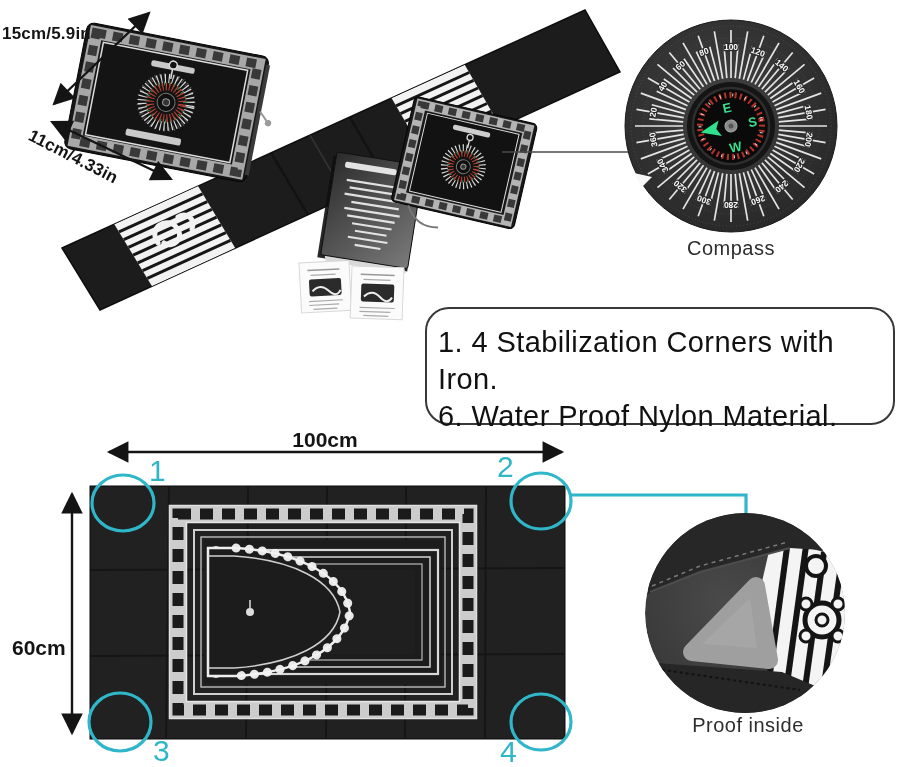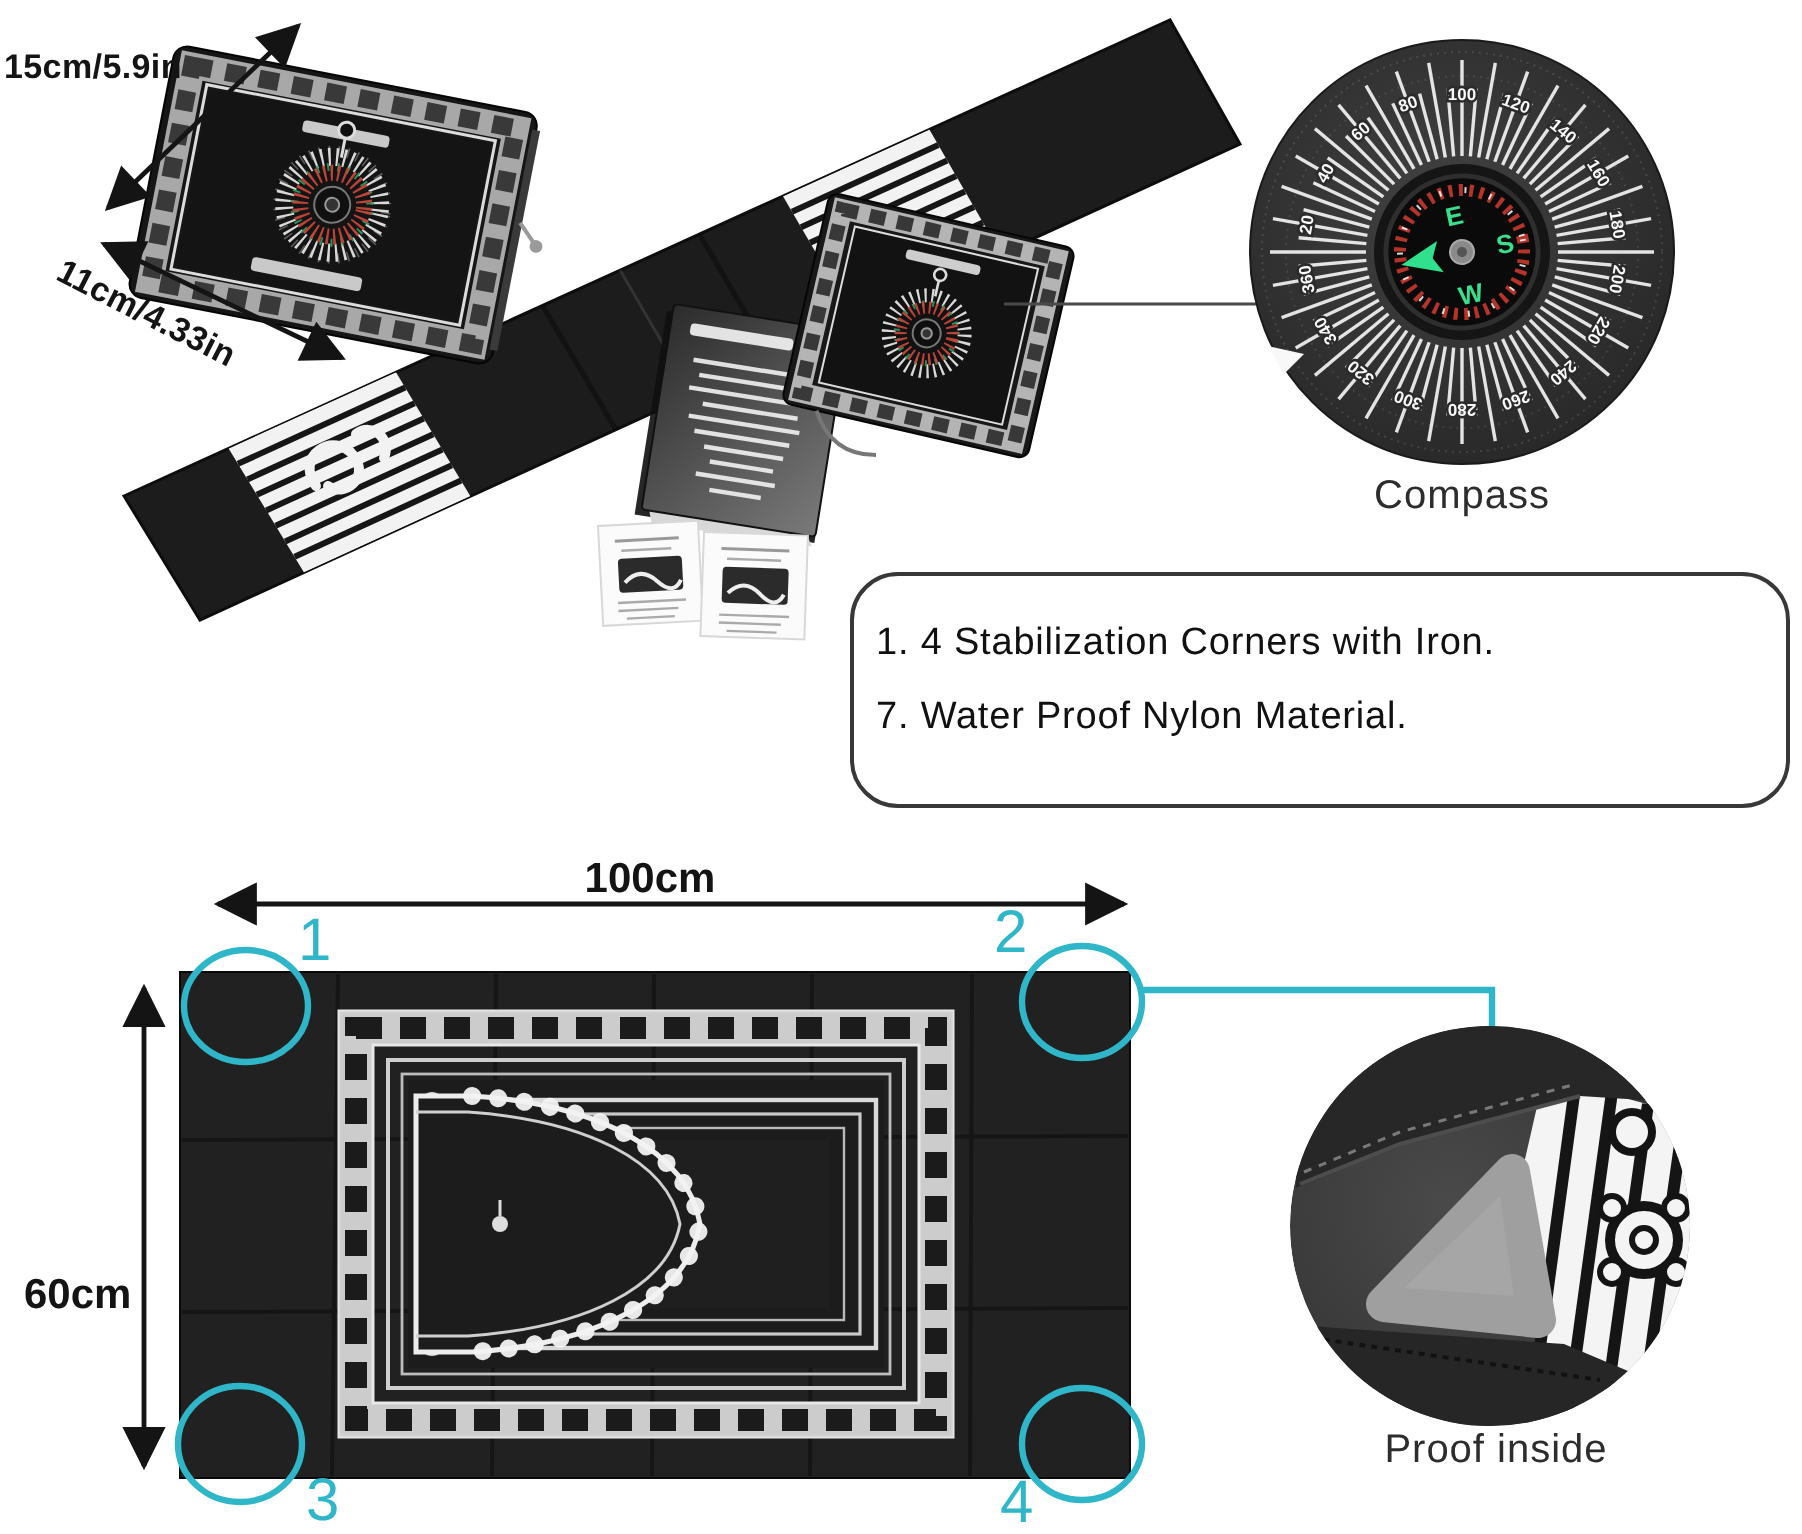--- a/index.html
+++ b/index.html
@@ -6,23 +6,23 @@
   .stage{position:relative;width:901px;height:767px;background:#ffffff;overflow:hidden;
          font-family:"Liberation Sans",sans-serif;}
   svg{position:absolute;left:0;top:0;}
   .t{position:absolute;color:#141414;white-space:nowrap;}
   .dim-bold{font-size:17px;font-weight:bold;letter-spacing:0.2px;}
   .dim-plain{font-size:21px;font-weight:700;}
   .rot27{transform:rotate(27deg);transform-origin:0 0;}
   .cx{transform:translateX(-50%);}
   .callout-label{font-size:20px;font-weight:400;color:#2d2d2d;letter-spacing:0.5px;}
   .corner-num{font-size:30px;color:#2fb6c8;font-weight:400;}
-  .features-box{position:absolute;left:425px;top:286px;width:470px;height:118px;
+  .features-box{position:absolute;left:425px;top:307px;width:470px;height:118px;
       border:2.5px solid #383838;border-radius:24px;box-sizing:border-box;
-      padding:15px 0 0 11px;font-size:19px;line-height:37px;letter-spacing:0.4px;color:#111;}
+      padding:15px 0 0 11px;font-size:29px;line-height:37px;letter-spacing:0.4px;color:#111;}
   .deg{font:600 8.5px "Liberation Sans",sans-serif;fill:#fafafa;text-anchor:middle;
        stroke:#2b2b2b;stroke-width:2.6px;paint-order:stroke;}
   .card-l{font:700 13px "Liberation Sans",sans-serif;fill:#38df8d;text-anchor:middle;}
 </style>
 </head>
 <body>
 
 <div class="stage">
 
 <svg width="901" height="767" viewBox="0 0 901 767">
@@ -388,21 +388,21 @@
 </svg>
 
 <div class="t dim-bold" style="left:2px;top:24px;">15cm/5.9in</div>
 
 <div class="t dim-bold rot27" style="left:34px;top:126px;">11cm/4.33in</div>
 
 <div class="t callout-label cx" style="left:731px;top:237px;">Compass</div>
 
 <div class="features-box">
   <div>1. 4 Stabilization Corners with Iron.</div>
-  <div>7. Water Proof Nylon Material.</div>
+  <div>6. Water Proof Nylon Material.</div>
 </div>
 
 <div class="t dim-plain cx" style="left:325px;top:428px;">100cm</div>
 
 <div class="t dim-plain" style="left:12px;top:636px;">60cm</div>
 
 <div class="t corner-num" style="left:149px;top:454px;">1</div>
 <div class="t corner-num" style="left:497px;top:450px;">2</div>
 <div class="t corner-num" style="left:153px;top:734px;">3</div>
 <div class="t corner-num" style="left:500px;top:735px;">4</div>

